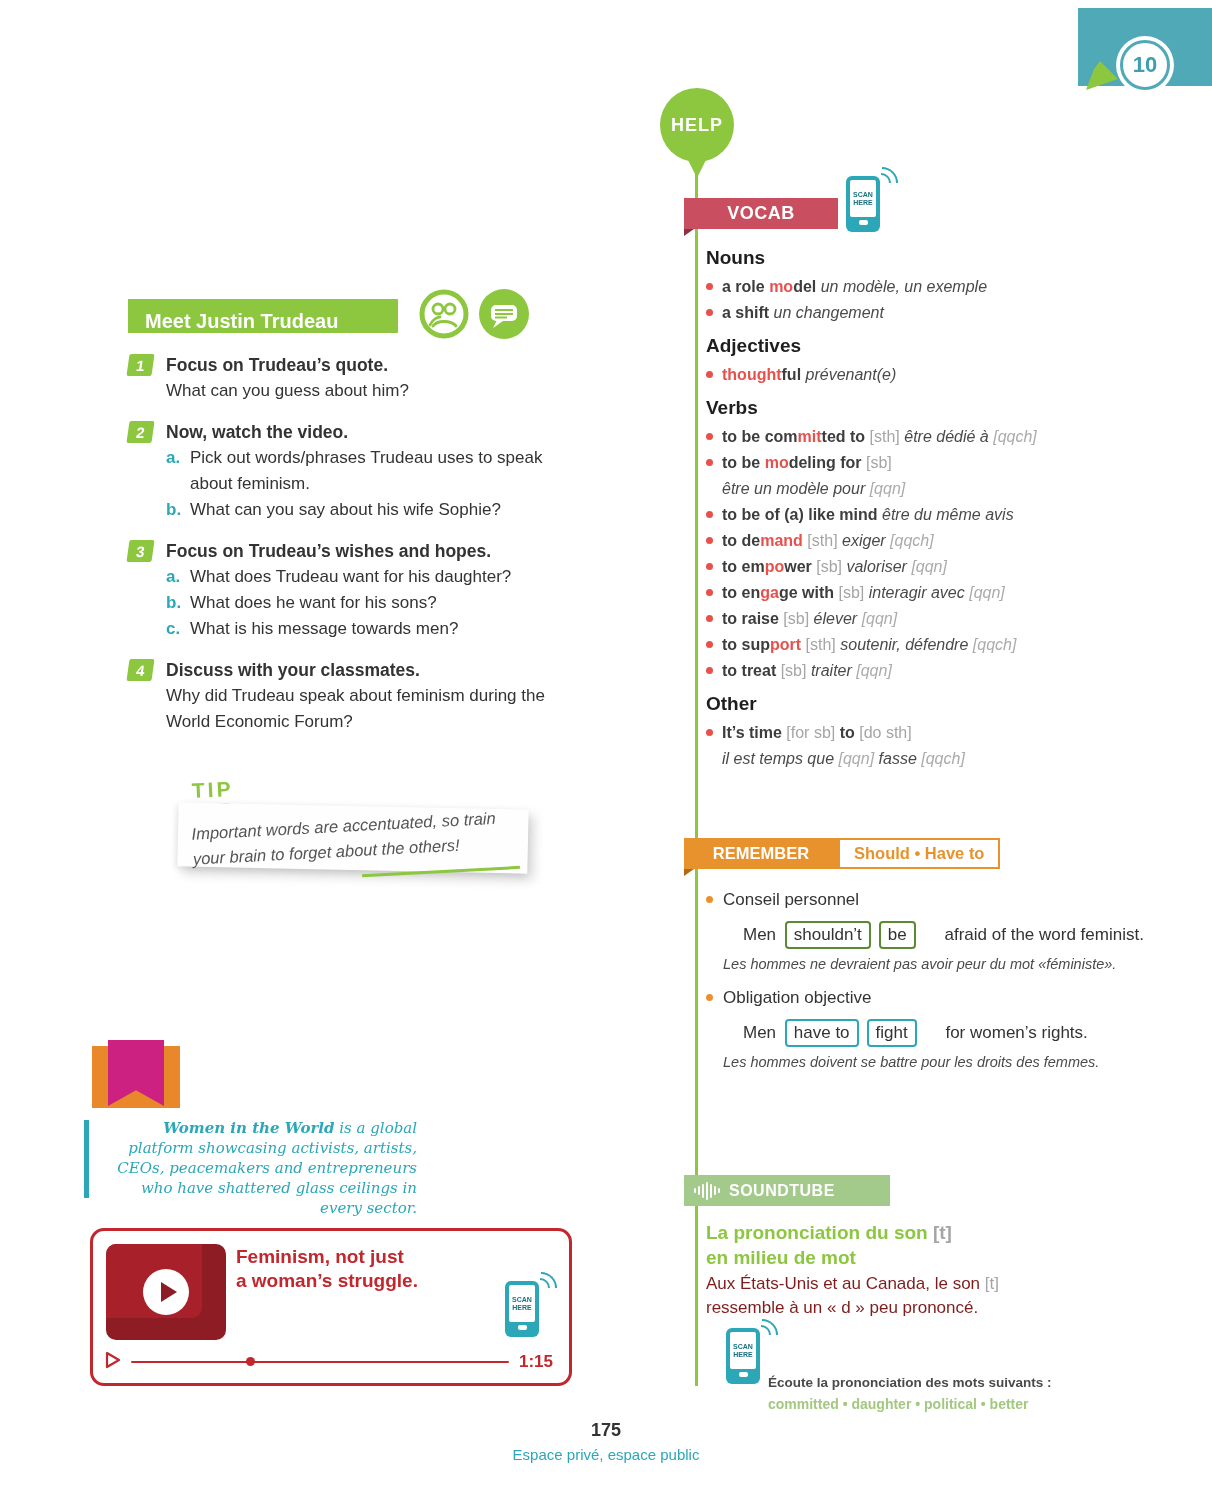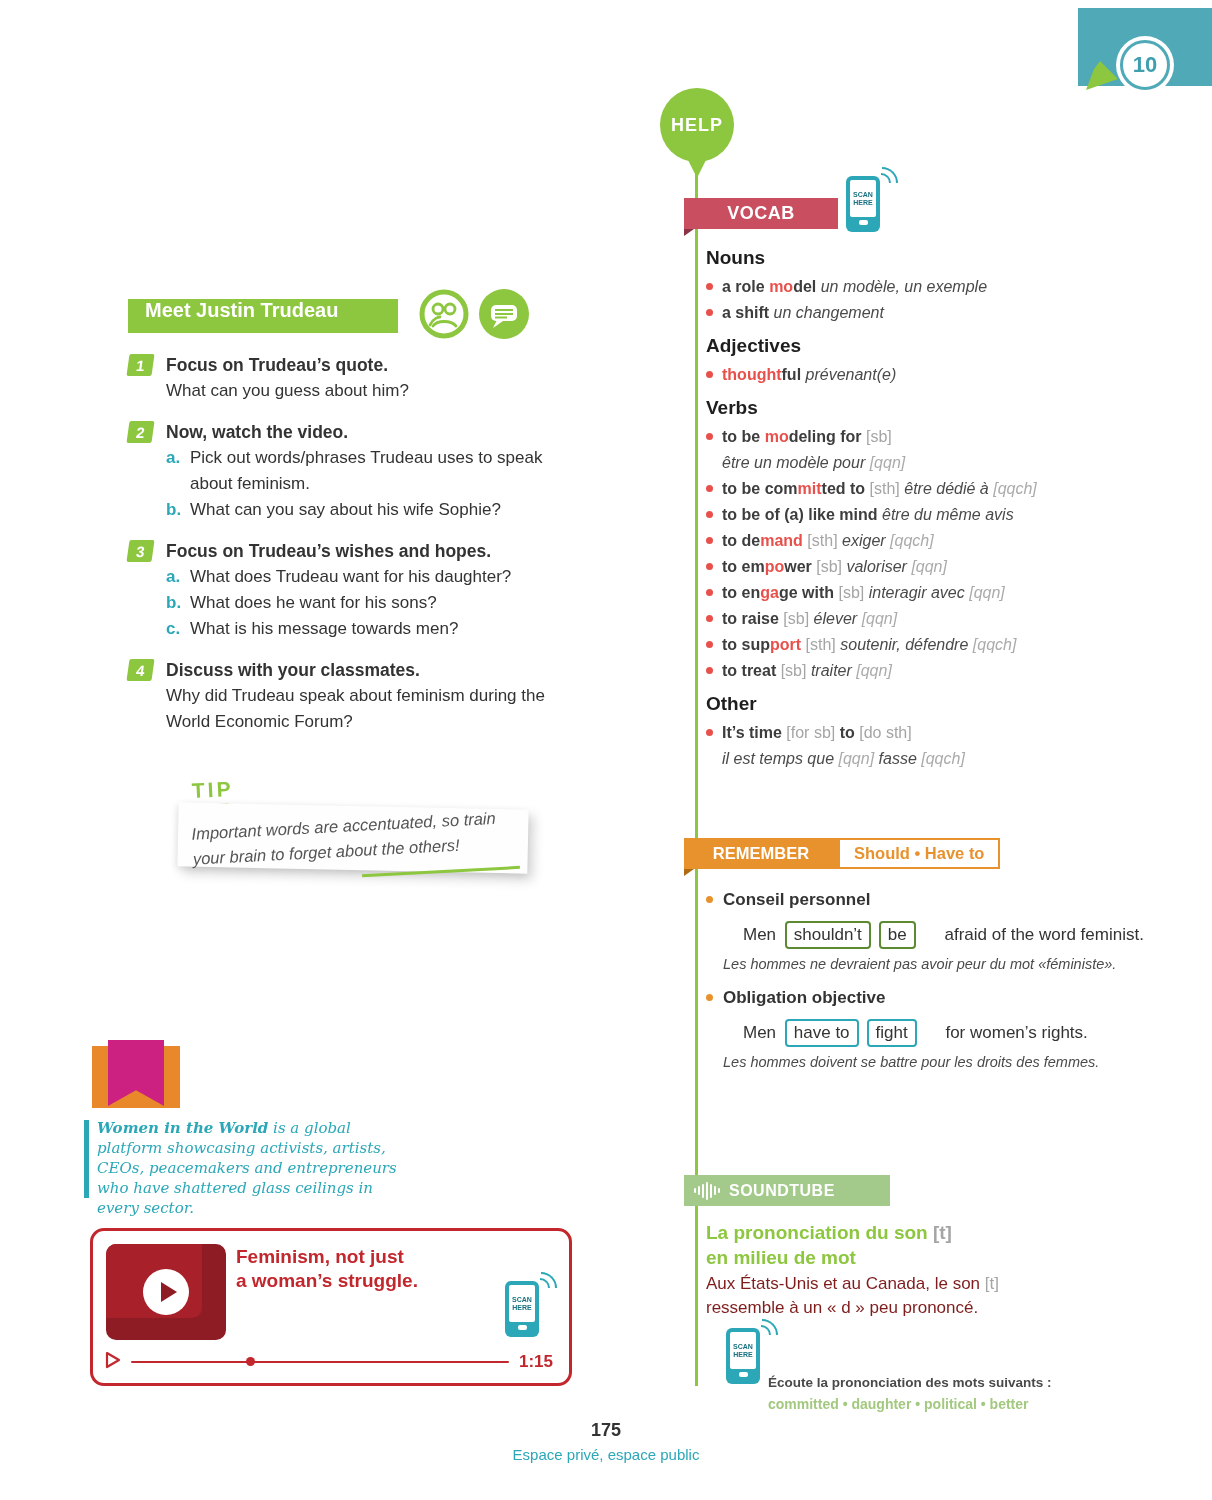--- a/index.html
+++ b/index.html
@@ -51,21 +51,21 @@
   .phone-button{width:9px;height:5px;background:#fff;border-radius:2px;margin:3px auto 0;}
   .wave{position:absolute;border:2.5px solid #2ba7b8;border-left:0;border-bottom:0;border-radius:0 100% 0 0;}
   .wave-1{width:8px;height:8px;right:-11px;top:-3px;}
   .wave-2{width:14px;height:14px;right:-18px;top:-9px;}
   .phone-vocab{left:846px;top:176px;}
   .phone-video{left:412px;top:50px;}
   .phone-sound{left:726px;top:1328px;}
 
   
   .meet-title{position:absolute;left:128px;top:299px;width:270px;height:34px;background:#8dc63f;color:#fff;
-          font-weight:700;font-size:20px;display:flex;align-items:flex-start;padding-left:17px;box-sizing:border-box;}
+          font-weight:700;font-size:20px;display:flex;align-items:flex-end;padding-left:17px;box-sizing:border-box;}
   .title-icons{position:absolute;left:419px;top:289px;display:flex;gap:10px;}
 
   .exercises{position:absolute;left:128px;top:352px;width:480px;}
   .exercise{display:flex;margin-bottom:15px;}
   .ex-badge{flex:0 0 auto;width:25px;height:22px;background:#8dc63f;color:#fff;font-weight:700;font-size:15px;
           display:flex;align-items:center;justify-content:center;transform:skewX(-8deg);border-radius:2px;margin:2px 13px 0 0;}
   .ex-lead{font-weight:700;font-size:17.5px;color:#333;line-height:26px;}
   .ex-line{font-size:17px;color:#333;line-height:26px;width:400px;}
   .ex-sub{display:flex;font-size:17px;line-height:26px;color:#333;}
   .ex-sub-letter{color:#2ba7b8;font-weight:700;width:24px;flex:0 0 auto;}
@@ -80,21 +80,21 @@
   .tip-text{position:absolute;left:192px;top:813px;width:332px;font-size:16.5px;font-style:italic;color:#555;
           line-height:25px;transform:rotate(-3deg);}
   .tip-stroke{position:absolute;left:362px;top:870px;width:158px;height:3px;background:#8dc63f;transform:rotate(-3deg);}
 
   
   .witw-flag{position:absolute;left:92px;top:1046px;width:88px;height:62px;background:#e8882a;}
   .witw-pennant{position:absolute;left:108px;top:1040px;width:56px;height:66px;background:#cc2180;
           clip-path:polygon(0 0,100% 0,100% 100%,50% 76%,0 100%);}
   .witw-bar{position:absolute;left:84px;top:1120px;width:5px;height:78px;background:#2ba7b8;}
   .witw-text{position:absolute;left:97px;top:1118px;width:320px;font-family:"DejaVu Serif",serif;
-          font-style:italic;color:#2ba7b8;font-size:15px;line-height:20px;}
+          font-style:italic;color:#2ba7b8;font-size:15px;line-height:20px;text-align:right;}
   .seg-witwb{font-weight:700;}
 
   
   .video-card{position:absolute;left:90px;top:1228px;width:482px;height:158px;border:3px solid #c1272d;
           border-radius:14px;background:#fff;box-sizing:border-box;}
   .video-thumb{position:absolute;left:13px;top:13px;width:120px;height:96px;background:#8e1c24;border-radius:10px;overflow:hidden;cursor:pointer;}
   .thumb-inner{position:absolute;left:0;top:0;width:96px;height:74px;background:#a8202a;border-bottom-right-radius:10px;}
   .play-circle{position:absolute;left:50%;top:50%;transform:translate(-50%,-50%);width:46px;height:46px;
           background:#fff;border-radius:50%;display:flex;align-items:center;justify-content:center;}
   .play-tri{width:0;height:0;border-left:16px solid #8e1c24;border-top:10px solid transparent;
@@ -123,21 +123,21 @@
   .seg-plain{color:#333;margin-left:20px;}
   .seg-grn{font-weight:700;color:#8dc63f;}
   .seg-gray{color:#a5a5a5;}
   .seg-blk{color:#7f1d1d;}
   .seg-boxg,.seg-boxt{display:inline-block;border-radius:4px;padding:0 7px;margin:0 4px;line-height:24px;color:#333;}
   .seg-boxg{border:2px solid #5c8a33;}
   .seg-boxt{border:2px solid #2ba7b8;}
 
   
   .remember-body{position:absolute;left:706px;top:878px;width:470px;}
-  .rem-label{font-size:17px;font-weight:700;color:#333;margin:12px 0 10px;}
+  .rem-label{font-size:17px;font-weight:400;color:#333;margin:12px 0 10px;}
   .rem-label::before{content:"";display:inline-block;width:7px;height:7px;border-radius:50%;
           background:#e8922d;margin-right:10px;vertical-align:2px;}
   .rem-sentence{padding-left:17px;font-size:17px;color:#333;}
   .rem-sentence .seg-line{line-height:30px;}
   .rem-trans{padding-left:17px;font-size:14.5px;font-style:italic;color:#4a4a4a;margin:4px 0 14px;line-height:20px;}
 
   
   .st-heading{position:absolute;left:706px;top:1220px;}
   .st-heading .seg-line{font-size:19px;font-weight:700;line-height:25px;}
   .st-body{position:absolute;left:706px;top:1272px;}
@@ -199,25 +199,25 @@
         <div class="seg-line"><span class="seg-w">a shift </span><span class="seg-tr">un changement</span></div>
       </div>
 
     <div class="vocab-heading">Adjectives</div>
     <div class="vocab-item">
         <div class="seg-line"><span class="seg-r">thought</span><span class="seg-w">ful </span><span class="seg-tr">prévenant(e)</span></div>
       </div>
 
     <div class="vocab-heading">Verbs</div>
     <div class="vocab-item">
+        <div class="seg-line"><span class="seg-w">to be com</span><span class="seg-r">mit</span><span class="seg-w">ted to </span><span class="seg-br">[sth] </span><span class="seg-tr">être dédié à </span><span class="seg-trg">[qqch]</span></div>
+      </div>
+    <div class="vocab-item">
         <div class="seg-line"><span class="seg-w">to be </span><span class="seg-r">mo</span><span class="seg-w">deling for </span><span class="seg-br">[sb]</span></div>
         <div class="seg-line"><span class="seg-tr">être un modèle pour </span><span class="seg-trg">[qqn]</span></div>
-      </div>
-    <div class="vocab-item">
-        <div class="seg-line"><span class="seg-w">to be com</span><span class="seg-r">mit</span><span class="seg-w">ted to </span><span class="seg-br">[sth] </span><span class="seg-tr">être dédié à </span><span class="seg-trg">[qqch]</span></div>
       </div>
     <div class="vocab-item">
         <div class="seg-line"><span class="seg-w">to be of (a) like mind </span><span class="seg-tr">être du même avis</span></div>
       </div>
     <div class="vocab-item">
         <div class="seg-line"><span class="seg-w">to de</span><span class="seg-r">mand</span><span class="seg-w"> </span><span class="seg-br">[sth] </span><span class="seg-tr">exiger </span><span class="seg-trg">[qqch]</span></div>
       </div>
     <div class="vocab-item">
         <div class="seg-line"><span class="seg-w">to em</span><span class="seg-r">po</span><span class="seg-w">wer </span><span class="seg-br">[sb] </span><span class="seg-tr">valoriser </span><span class="seg-trg">[qqn]</span></div>
       </div>

